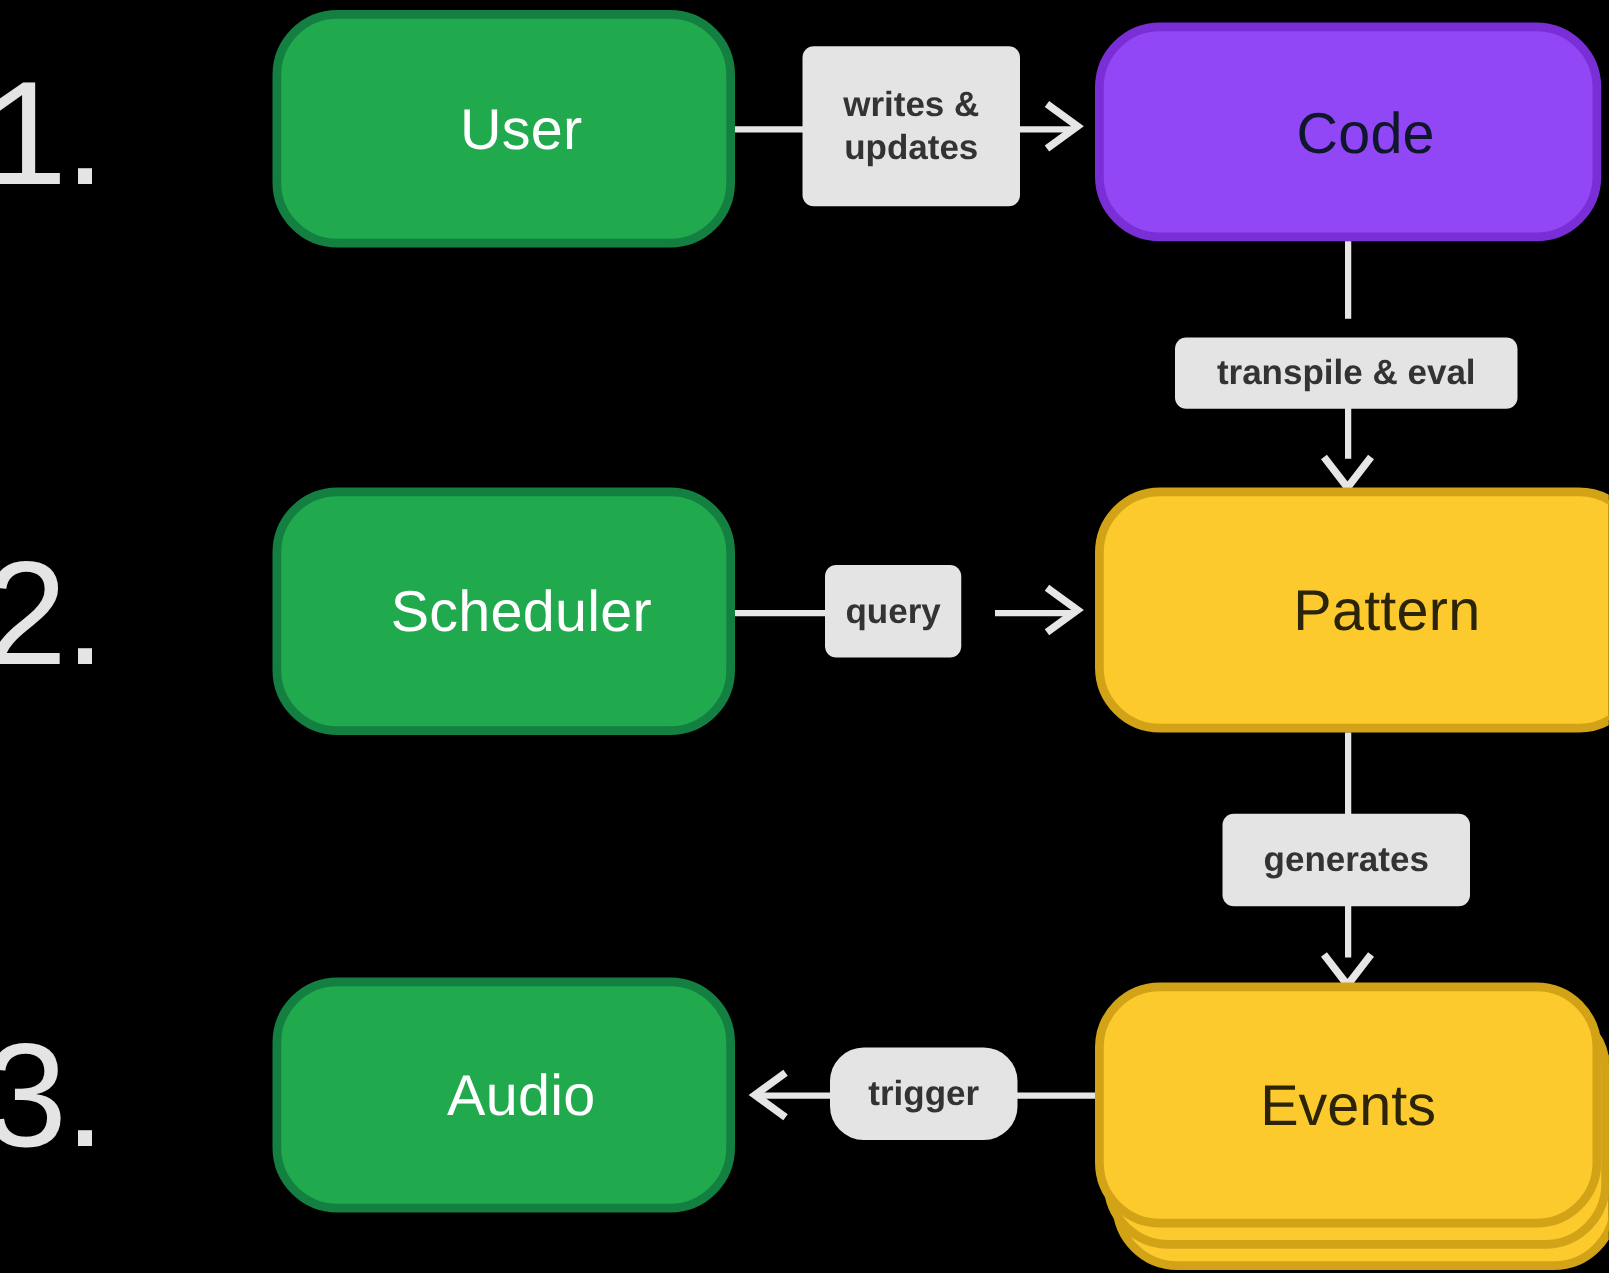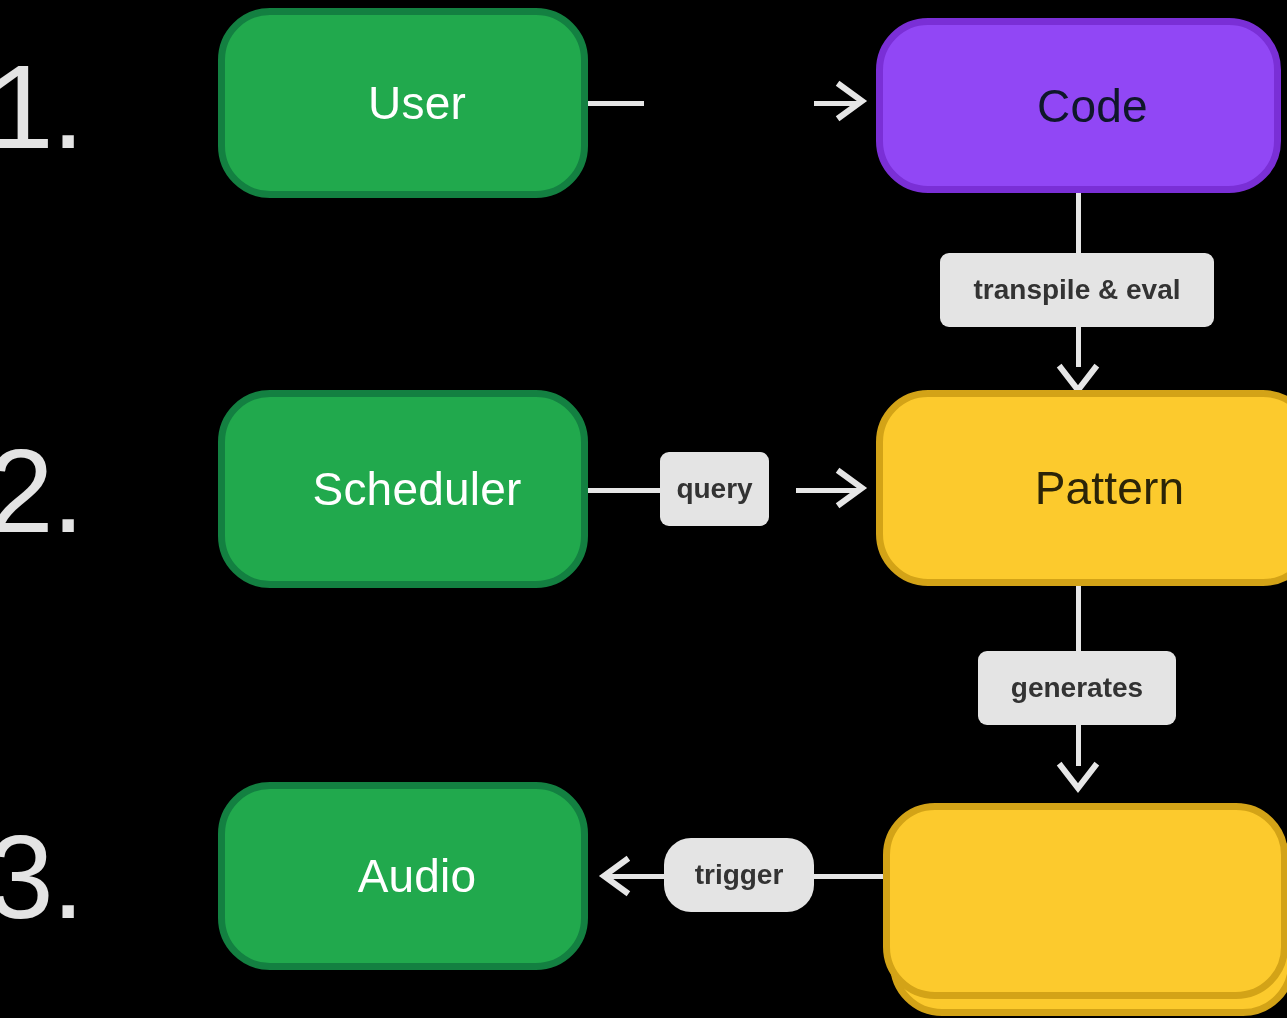--- a/index.html
+++ b/index.html
@@ -134,33 +134,35 @@
   <div class="line-h" style="left:588px; top:101px; width:56px;"></div>
 
   <div class="line-h" style="left:814px; top:101px; width:44px;"></div>
 
   <div class="arrow" style="left:836px; top:101px;">
     <svg width="34" height="40" viewBox="0 0 34 40" style="position:absolute; left:0; top:-20px;">
       <path d="M4 4 L26 20 L4 36" fill="none" stroke="#E6E6E6" stroke-width="6" stroke-linecap="square" stroke-linejoin="miter"></path>
     </svg>
   </div>
 
+  <div class="edge-label" style="left:642px; top:37px; width:174px; height:128px;">writes &amp;
+updates</div>
 
   <div class="node purple" style="left:876px; top:18px; width:405px; height:175px;">
     <span>Code</span>
   </div>
 
   <div class="line-v" style="left:1076px; top:193px; width:5px; height:62px;"></div>
   <div class="line-v" style="left:1076px; top:325px; width:5px; height:42px;"></div>
   <div class="arrow" style="left:1078px; top:364px;">
     <svg width="44" height="34" viewBox="0 0 44 34" style="position:absolute; left:-22px; top:0;">
       <path d="M5 4 L22 26 L39 4" fill="none" stroke="#E6E6E6" stroke-width="6" stroke-linecap="square" stroke-linejoin="miter"></path>
     </svg>
   </div>
-  <div class="edge-label" style="left:940px; top:253px; width:274px; height:74px;">transpile &amp; eval</div>
+  <div class="edge-label" style="left:940px; top:270px; width:274px; height:57px;">transpile &amp; eval</div>
 
   <div class="node green" style="left:218px; top:390px; width:370px; height:198px;">
     <span>Scheduler</span>
   </div>
 
   <div class="line-h" style="left:588px; top:488px; width:74px;"></div>
   <div class="line-h" style="left:796px; top:488px; width:62px;"></div>
   <div class="arrow" style="left:836px; top:488px;">
     <svg width="34" height="40" viewBox="0 0 34 40" style="position:absolute; left:0; top:-20px;">
       <path d="M4 4 L26 20 L4 36" fill="none" stroke="#E6E6E6" stroke-width="6" stroke-linecap="square" stroke-linejoin="miter"></path>
@@ -190,15 +192,18 @@
       <path d="M30 4 L8 20 L30 36" fill="none" stroke="#E6E6E6" stroke-width="6" stroke-linecap="square" stroke-linejoin="miter"></path>
     </svg>
   </div>
   <div class="line-h" style="left:606px; top:874px; width:60px;"></div>
   <div class="line-h" style="left:812px; top:874px; width:84px;"></div>
   <div class="edge-label" style="left:664px; top:838px; width:150px; height:74px;border-radius:27px;">trigger</div>
 
   <div class="stack" style="left:876px; top:786px; width:420px; height:232px;">
     <div class="stack-layer" style="left:14px; top:34px; width:405px; height:196px;"></div>
     <div class="stack-layer" style="left:7px; top:17px; width:405px; height:196px;"></div>
+    <div class="stack-top" style="left:0px; top:0px; width:405px; height:196px;">
+      <span>Events</span>
+    </div>
   </div>
 
 </div>
 
 </body></html>

